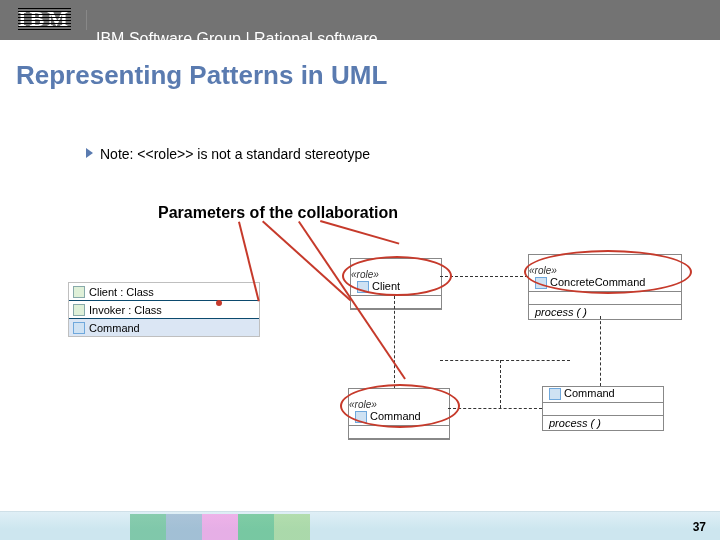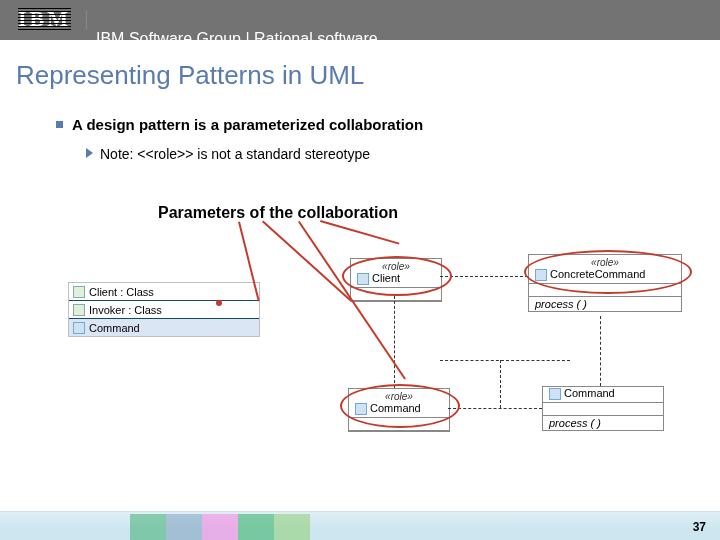--- a/index.html
+++ b/index.html
@@ -5,37 +5,37 @@
   html,body{margin:0;padding:0;width:720px;height:540px;font-family:Arial,Helvetica,sans-serif;background:#fff;overflow:hidden}
   .slide{position:relative;width:720px;height:540px}
   
   .hdr{position:absolute;left:0;top:0;width:720px;height:40px;background:#737373}
   .ibm-logo{position:absolute;left:18px;top:6px;color:#fff;font-family:Georgia,"Times New Roman",serif;font-weight:bold;font-size:22px;letter-spacing:3px}
   .ibm-logo::after{content:"";position:absolute;left:0;top:0;width:100%;height:100%;
     background:repeating-linear-gradient(to bottom,rgba(0,0,0,0) 0 2px,rgba(0,0,0,1) 2px 3px);}
   .hdr-div{position:absolute;left:86px;top:10px;width:1px;height:20px;background:#888}
   .hdr-text{position:absolute;left:96px;top:30px;color:#fff;font-size:16px}
   
-  .title{position:absolute;left:16px;top:60px;font-size:26px;color:#5a7bb0;font-weight:400}
+  .title{position:absolute;left:16px;top:60px;font-size:26px;color:#5a7bb0;font-weight:700}
   
   .b1{position:absolute;left:72px;top:116px;font-size:15px;font-weight:bold;color:#000}
   .b1::before{content:"";position:absolute;left:-16px;top:5px;width:7px;height:7px;background:#5a7bb0}
   .b2{position:absolute;left:100px;top:146px;font-size:14px;color:#000}
   .b2::before{content:"";position:absolute;left:-14px;top:2px;width:0;height:0;border-top:5px solid transparent;border-bottom:5px solid transparent;border-left:7px solid #5a7bb0}
   .param-label{position:absolute;left:158px;top:204px;font-size:16px;font-weight:bold;color:#000}
   
   .ptable{position:absolute;left:68px;top:282px;width:190px;border:1px solid #bfbfbf;font-size:11px;background:#fff}
   .ptable .row{display:flex;align-items:center;height:17px;padding:0 4px;border-bottom:1px solid #0c4a6e}
   .ptable .row:last-child{border-bottom:none}
   .ptable .row.sel{background:#dbe6f4}
   .pico{width:10px;height:10px;margin-right:4px;border:1px solid #8aa;background:#dff0d8;flex:0 0 auto}
   .pico.cmd{background:#cfe2f3;border-color:#6fa8dc}
   
   .cls{position:absolute;border:1px solid #888;background:#fff;font-size:11px}
-  .cls .st{text-align:center;font-style:italic;color:#333;font-size:10px;padding-top:2px}
+  .cls .st{text-align:left;font-style:italic;color:#333;font-size:10px;padding-top:10px}
   .cls .nm{text-align:left;padding:0 6px 2px 6px;border-bottom:1px solid #888;white-space:nowrap}
   .cls .sec{height:12px;border-bottom:1px solid #888}
   .cls .op{padding:1px 6px;font-style:italic}
   .cico{display:inline-block;width:10px;height:10px;margin-right:3px;vertical-align:middle;background:#cfe2f3;border:1px solid #6fa8dc}
   
   .dash{position:absolute;border-top:1px dashed #333}
   .dashv{position:absolute;border-left:1px dashed #333}
   
   .ell{position:absolute;border:2px solid #c63a2b;border-radius:50%;background:transparent}
   .lead{position:absolute;width:2px;background:#c63a2b;transform-origin:top left}
@@ -55,21 +55,20 @@
 <div class="slide">
 
   <div class="hdr">
     <div class="ibm-logo">IBM</div>
     <div class="hdr-div"></div>
     <div class="hdr-text">IBM Software Group | Rational software</div>
   </div>
 
   <div class="title">Representing Patterns in UML</div>
 
-  <div class="b1">A design pattern is a parameterized collaboration</div>
   <div class="b2">Note: &lt;&lt;role&gt;&gt; is not a standard stereotype</div>
 
   <div class="param-label">Parameters of the collaboration</div>
 
   <div class="ptable">
     <div class="row">
         <span class="pico"></span>
         <span>Client : Class</span>
       </div>
     <div class="row">

